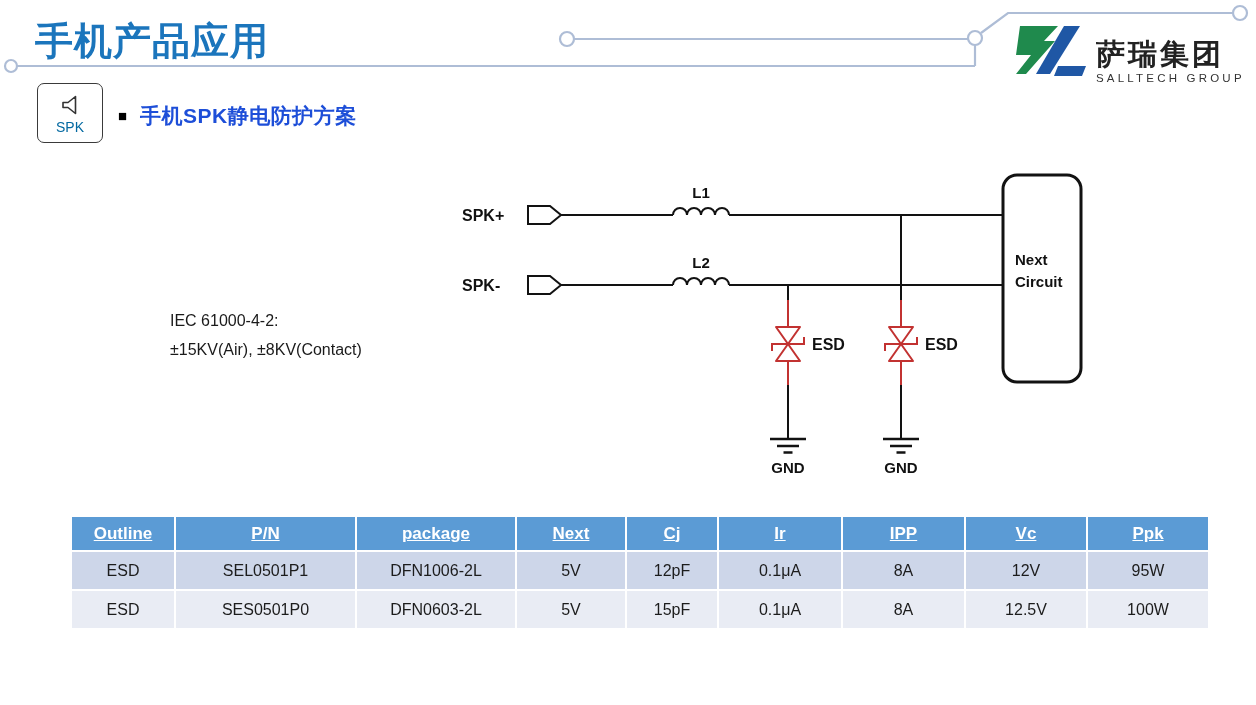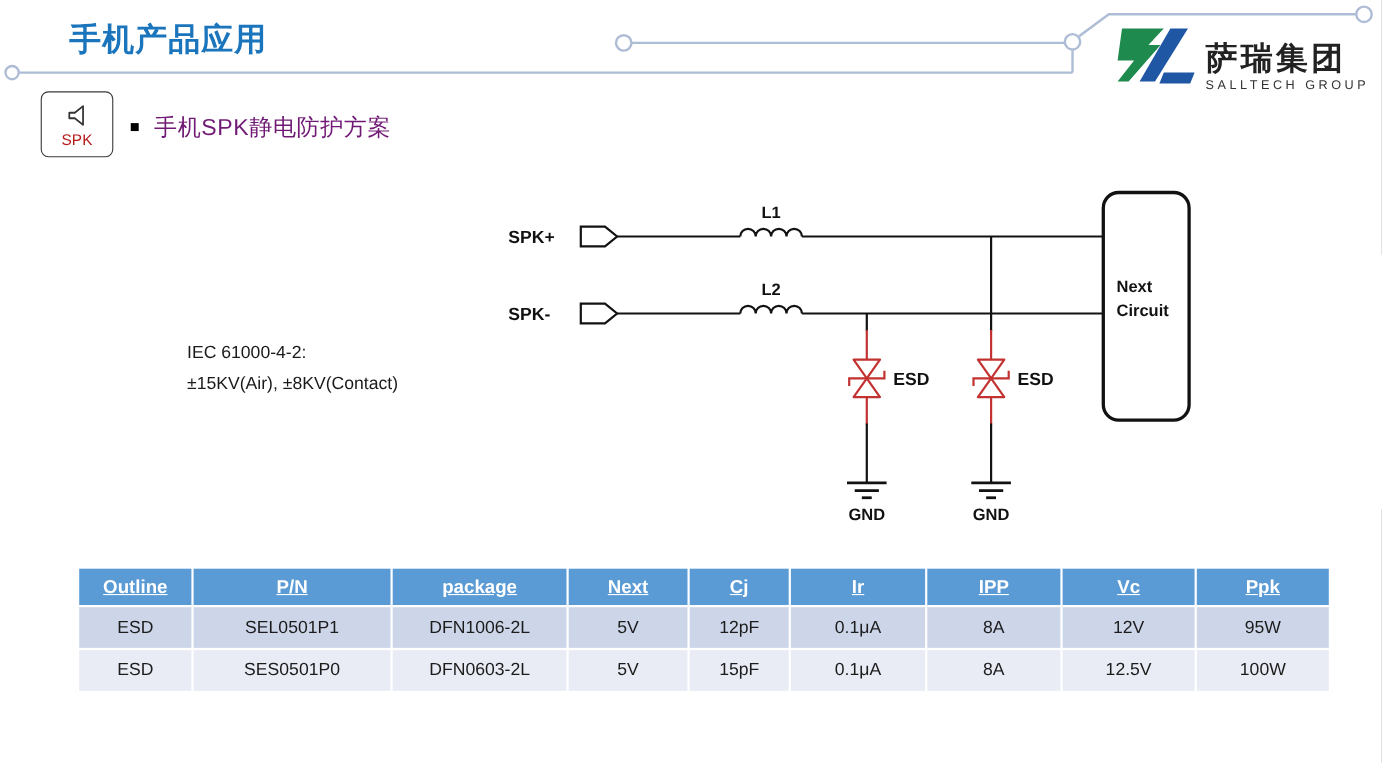--- a/index.html
+++ b/index.html
@@ -12,39 +12,39 @@
     --table-header-bg:#5b9bd5;
     --table-header-text:#ffffff;
     --row-odd:#cdd6e9;
     --row-even:#e9ecf4;
     --ink:#1a1a1a;
   }
   *{margin:0;padding:0;box-sizing:border-box;}
   body{background:#888;font-family:"Liberation Sans",sans-serif;}
   .slide{position:relative;width:1256px;height:705px;background:#ffffff;overflow:hidden;margin:0 auto;}
 
-  .page-title{position:absolute;left:35px;top:16px;font-size:29px;font-weight:700;color:var(--title-blue);letter-spacing:1px;margin-left:28px;}
+  .page-title{position:absolute;left:35px;top:16px;font-size:38px;font-weight:700;color:var(--title-blue);letter-spacing:1px;}
   .decor-svg{position:absolute;left:0;top:0;width:1256px;height:90px;}
   .decor-svg line, .decor-svg polyline{stroke:var(--decor-line);stroke-width:2.2;fill:none;}
   .decor-svg circle{stroke:var(--decor-line);stroke-width:2.2;fill:#ffffff;}
 
   .logo{position:absolute;left:1014px;top:22px;display:flex;align-items:flex-start;gap:8px;}
   .logo-mark{width:74px;height:56px;}
   .logo-text{display:flex;flex-direction:column;margin-top:15px;}
   .logo-cn{font-size:29px;font-weight:700;color:#222;letter-spacing:3px;line-height:34px;white-space:nowrap;}
   .logo-en{font-size:11.5px;color:#333;letter-spacing:3.2px;margin-top:1px;white-space:nowrap;}
 
   .spk-box{position:absolute;left:37px;top:83px;width:66px;height:60px;border:1.7px solid #3a3a3a;border-radius:7px;background:#fff;
     display:flex;flex-direction:column;align-items:center;justify-content:center;gap:1px;}
-  .spk-box .spk-label{font-size:14px;color:#b91c1c;}
+  .spk-box .spk-label{font-size:14px;color:#0369a1;}
   .spk-icon svg{display:block;}
 
   .section-head{position:absolute;left:118px;top:102px;display:flex;align-items:center;gap:13px;}
   .section-bullet{font-size:15px;color:#000;line-height:26px;}
-  .section-title{font-size:21px;font-weight:400;color:#701a75;letter-spacing:0.5px;}
+  .section-title{font-size:21px;font-weight:700;color:#1d4ed8;letter-spacing:0.5px;}
 
   .iec-note{position:absolute;left:170px;top:306px;font-size:16px;color:var(--ink);line-height:29px;}
 
   .circuit-svg{position:absolute;left:440px;top:160px;width:660px;height:330px;}
   .wire{stroke:var(--wire);stroke-width:2;fill:none;}
   .wire-thick{stroke:var(--wire);stroke-width:2.5;fill:none;}
   .red-wire{stroke:var(--esd-red);stroke-width:2;fill:none;}
   .tvs{stroke:var(--esd-red);stroke-width:2;fill:#ffffff;stroke-linejoin:round;}
   .tvs-bar{stroke:var(--esd-red);stroke-width:2;fill:none;}
   .conn{stroke:var(--wire);stroke-width:2;fill:#ffffff;stroke-linejoin:miter;}

